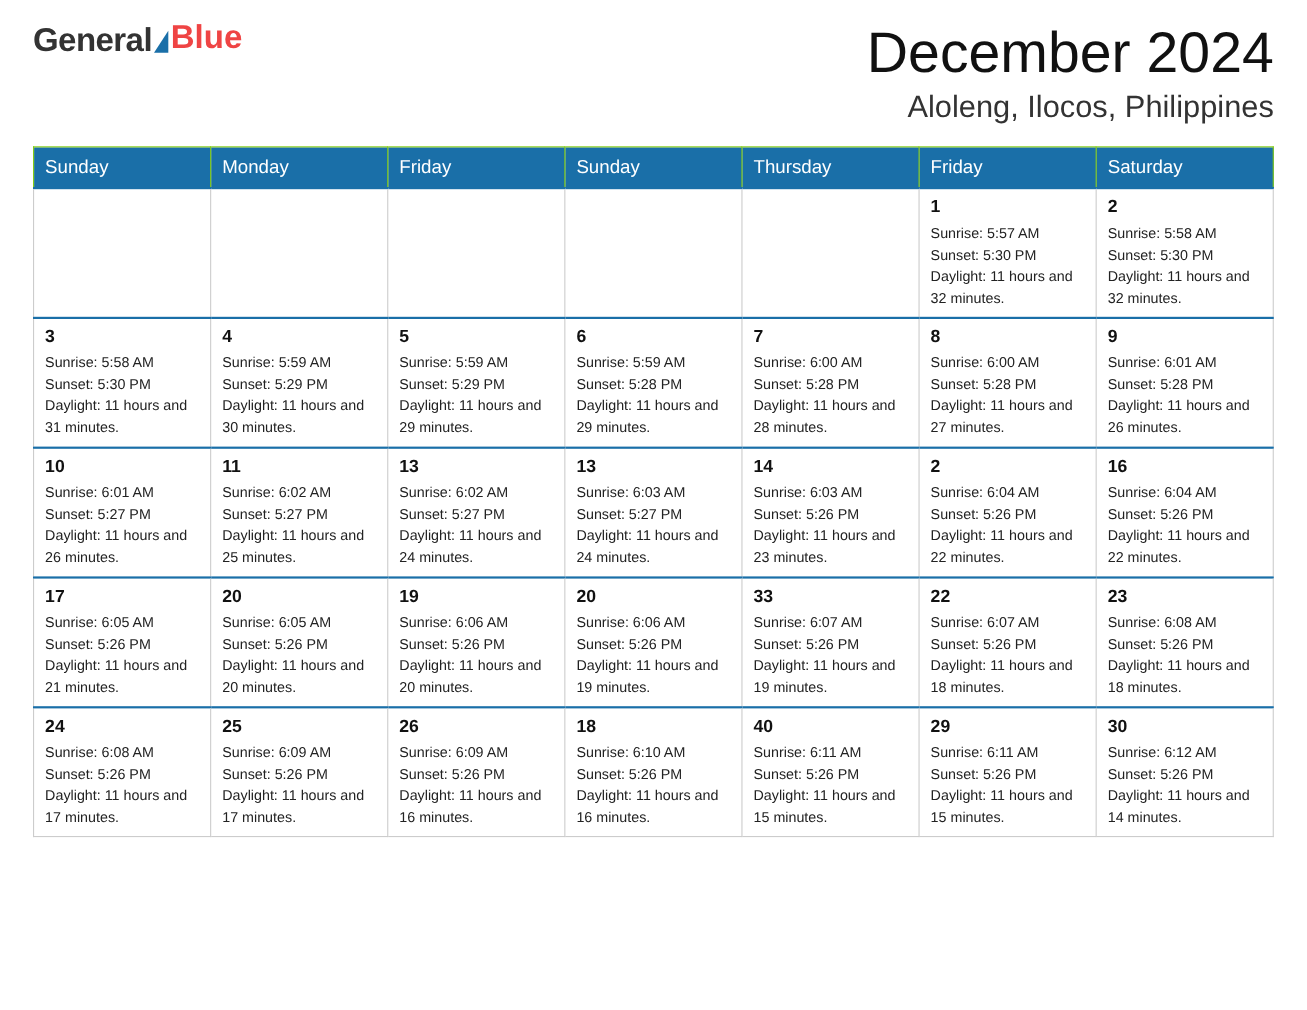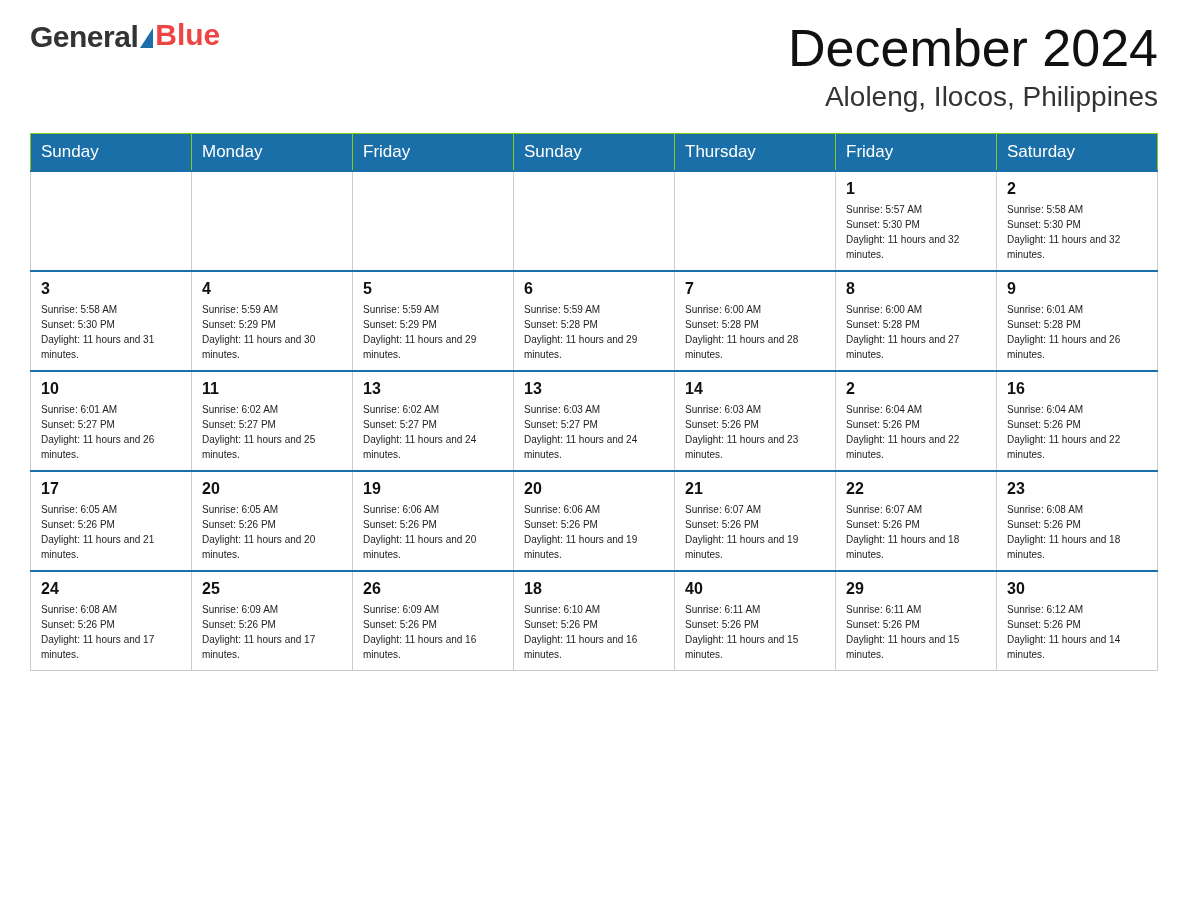--- a/index.html
+++ b/index.html
@@ -58,21 +58,21 @@
       border-top: 2px solid #1a6fa8;
     }
     .day-number {
       font-size: 16px;
       font-weight: bold;
       color: #111;
       display: block;
       margin-bottom: 4px;
     }
     .day-info {
-      font-size: 10px;
+      font-size: 13px;
       color: #222;
       line-height: 1.5;
     }
     .empty-cell {
       background: #f9f9f9;
     }
     .logo-wrapper {
       display: flex;
     }
     .logo-row1 {
@@ -225,21 +225,21 @@
         </td>
         <td>
           <span class="day-number">19</span>
           <div class="day-info">Sunrise: 6:06 AM<br>Sunset: 5:26 PM<br>Daylight: 11 hours and 20 minutes.</div>
         </td>
         <td>
           <span class="day-number">20</span>
           <div class="day-info">Sunrise: 6:06 AM<br>Sunset: 5:26 PM<br>Daylight: 11 hours and 19 minutes.</div>
         </td>
         <td>
-          <span class="day-number">21</span>
+          <span class="day-number">33</span>
           <div class="day-info">Sunrise: 6:07 AM<br>Sunset: 5:26 PM<br>Daylight: 11 hours and 19 minutes.</div>
         </td>
         <td>
           <span class="day-number">22</span>
           <div class="day-info">Sunrise: 6:07 AM<br>Sunset: 5:26 PM<br>Daylight: 11 hours and 18 minutes.</div>
         </td>
         <td>
           <span class="day-number">23</span>
           <div class="day-info">Sunrise: 6:08 AM<br>Sunset: 5:26 PM<br>Daylight: 11 hours and 18 minutes.</div>
         </td>

